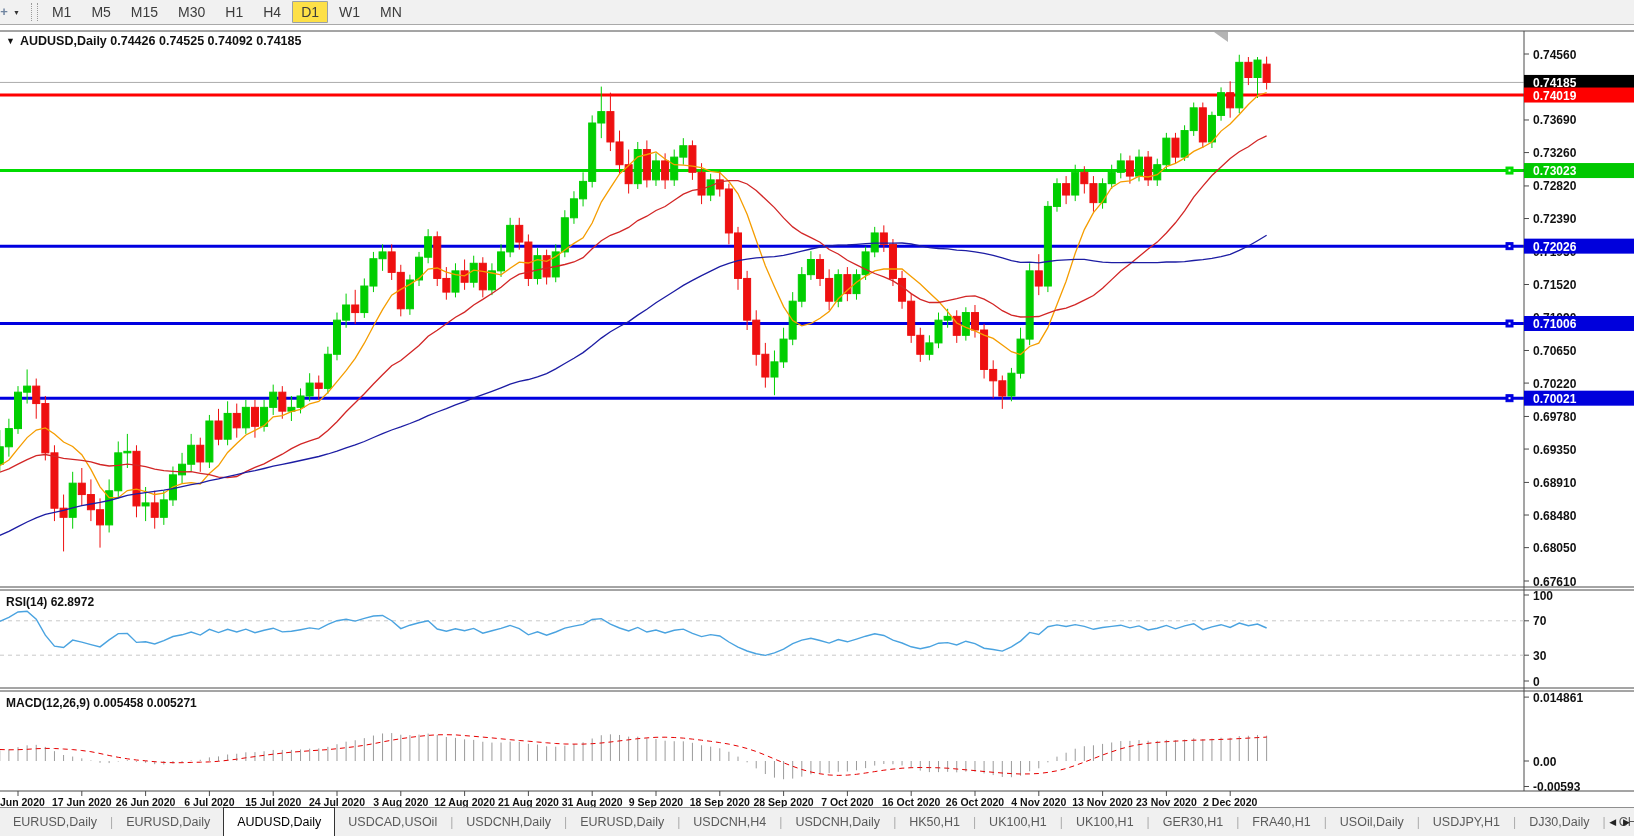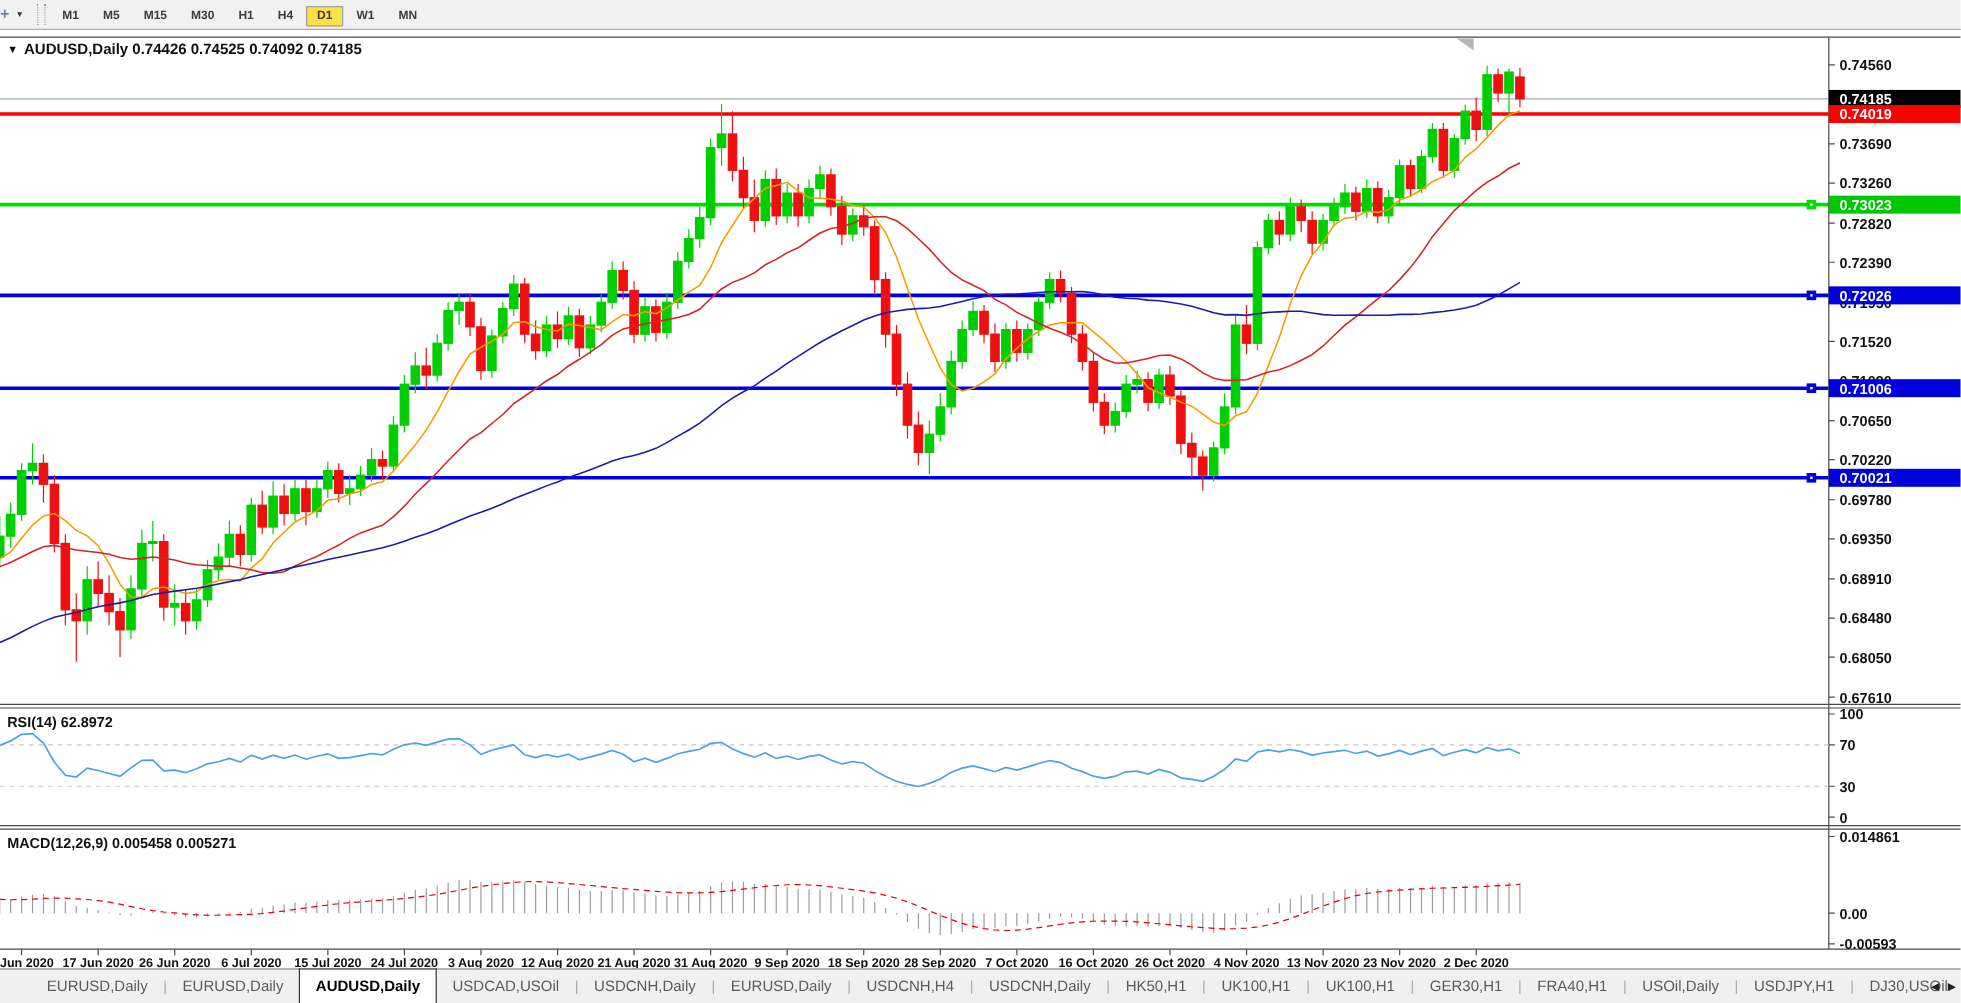--- a/index.html
+++ b/index.html
@@ -4,30 +4,30 @@
 <style>
   html,body{margin:0;padding:0;background:#fff;width:1634px;height:836px;overflow:hidden;
     font-family:"Liberation Sans",sans-serif;-webkit-font-smoothing:antialiased;}
   #app{width:1634px;height:836px;display:flex;flex-direction:column;}
   
   #toolbar{height:24px;background:#f1f1f1;border-bottom:1px solid #a9a9a9;display:flex;align-items:center;flex:0 0 auto;}
   .tool-left{display:flex;align-items:center;padding:0 3px 0 0;}
   .cross-icon{width:14px;height:14px;color:#6f84a0;font-weight:bold;font-size:13px;line-height:14px;text-align:center;margin-left:-3px;}
   .dd-caret{font-size:7px;color:#333;margin:0 4px 0 2px;}
   .grip{width:5px;height:18px;margin:0 4px;border-left:1px dotted #9a9a9a;border-right:1px dotted #9a9a9a;}
-  .tf-btn{font-size:10px;font-weight:700;color:#3c3c3c;padding:2px 8px;margin:0 1px;border:1px solid transparent;border-radius:1px;background:transparent;cursor:default;}
+  .tf-btn{font-size:14px;font-weight:400;color:#3c3c3c;padding:2px 8px;margin:0 1px;border:1px solid transparent;border-radius:1px;background:transparent;cursor:default;}
   .tf-btn.active{background:#fde047;border:1px solid #9aa0a6;}
   
   #chart-wrap{position:relative;width:1634px;height:782px;flex:0 0 auto;background:#fff;}
   svg text{font-family:"Liberation Sans",sans-serif;}
   
   #tabbar{height:29px;background:#f0f0f0;border-top:1px solid #8f8f8f;display:flex;align-items:stretch;
-     padding-left:26px;position:relative;flex:1 1 auto;}
+     position:relative;flex:1 1 auto;}
   .tab{display:flex;align-items:center;padding:0 13px;font-size:12.5px;color:#5a5a5a;white-space:nowrap;cursor:default;}
-  .tab.active{background:#ffffff;border:1px solid #333;border-bottom:none;margin-top:-1px;color:#000;font-weight:700;}
+  .tab.active{background:#ffffff;border:1px solid #333;border-bottom:none;margin-top:-1px;color:#000;font-weight:400;}
   .tabsep{display:flex;align-items:center;color:#aaa;font-size:12px;}
   .tab-scroll{position:absolute;right:4px;top:0;height:100%;display:flex;align-items:center;gap:7px;font-size:9px;color:#222;}
   .tab-scroll span{cursor:default;}
 </style>
 </head>
 <body>
 
 <div id="app">
   <div id="toolbar">
     <div class="tool-left">
@@ -634,21 +634,21 @@
         <div class="tab">UK100,H1</div>
         <span class="tabsep">|</span>
         <div class="tab">GER30,H1</div>
         <span class="tabsep">|</span>
         <div class="tab">FRA40,H1</div>
         <span class="tabsep">|</span>
         <div class="tab">USOil,Daily</div>
         <span class="tabsep">|</span>
         <div class="tab">USDJPY,H1</div>
         <span class="tabsep">|</span>
-        <div class="tab">DJ30,USOil</div>
+        <div class="tab">DJ30,Daily</div>
         <span class="tabsep">|</span>
         <div class="tab">CHINA300,H1</div>
       </div>
     <div class="tab-scroll">
       <span>◀</span>
       <span>▶</span>
     </div>
   </div>
 </div>
 

